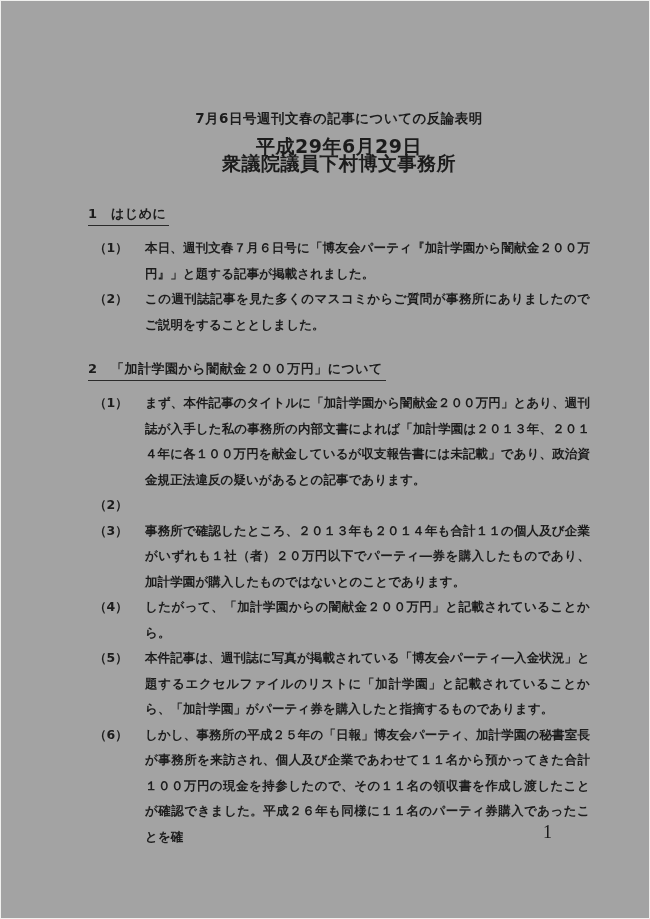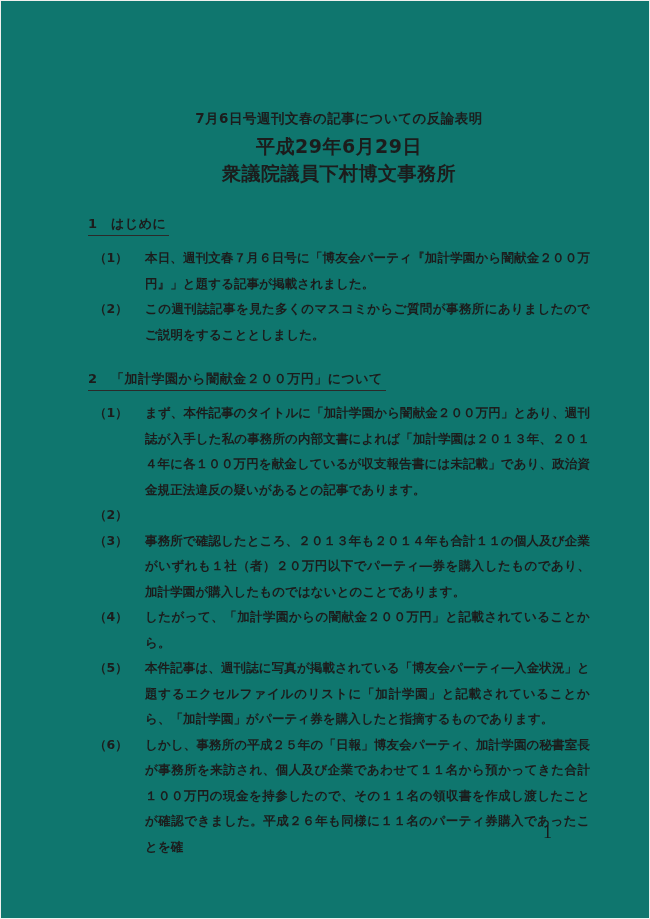--- a/index.html
+++ b/index.html
@@ -4,21 +4,21 @@
 <style>
   html, body {
     margin: 0;
     padding: 0;
     background: #ffffff;
   }
   .page {
     position: relative;
     width: 650px;
     height: 919px;
-    background: #0f766e;
+    background: #a3a3a3;
     box-shadow: inset 0 0 0 1px #f0f0ee;
     color: #1c1c1c;
     font-family: "DejaVu Sans", sans-serif;
     font-weight: 600;
     overflow: hidden;
     box-sizing: border-box;
   }
   .content {
     padding: 110px 60px 0 88px;
   }
@@ -29,21 +29,21 @@
     letter-spacing: 0.5px;
     line-height: 17px;
   }
   .meta-line {
     text-align: center;
     font-size: 19px;
     line-height: 17px;
     letter-spacing: 0.5px;
   }
   .meta-date   { margin-top: 11px; }
-  .meta-author { margin-top: 10px; }
+  .meta-author { }
 
   .section-1 { margin-top: 32px; }
   .section-2 { margin-top: 22px; }
 
   .heading-row {
     line-height: 17px;
     margin-bottom: 9px;
   }
   .heading {
     display: inline-block;

